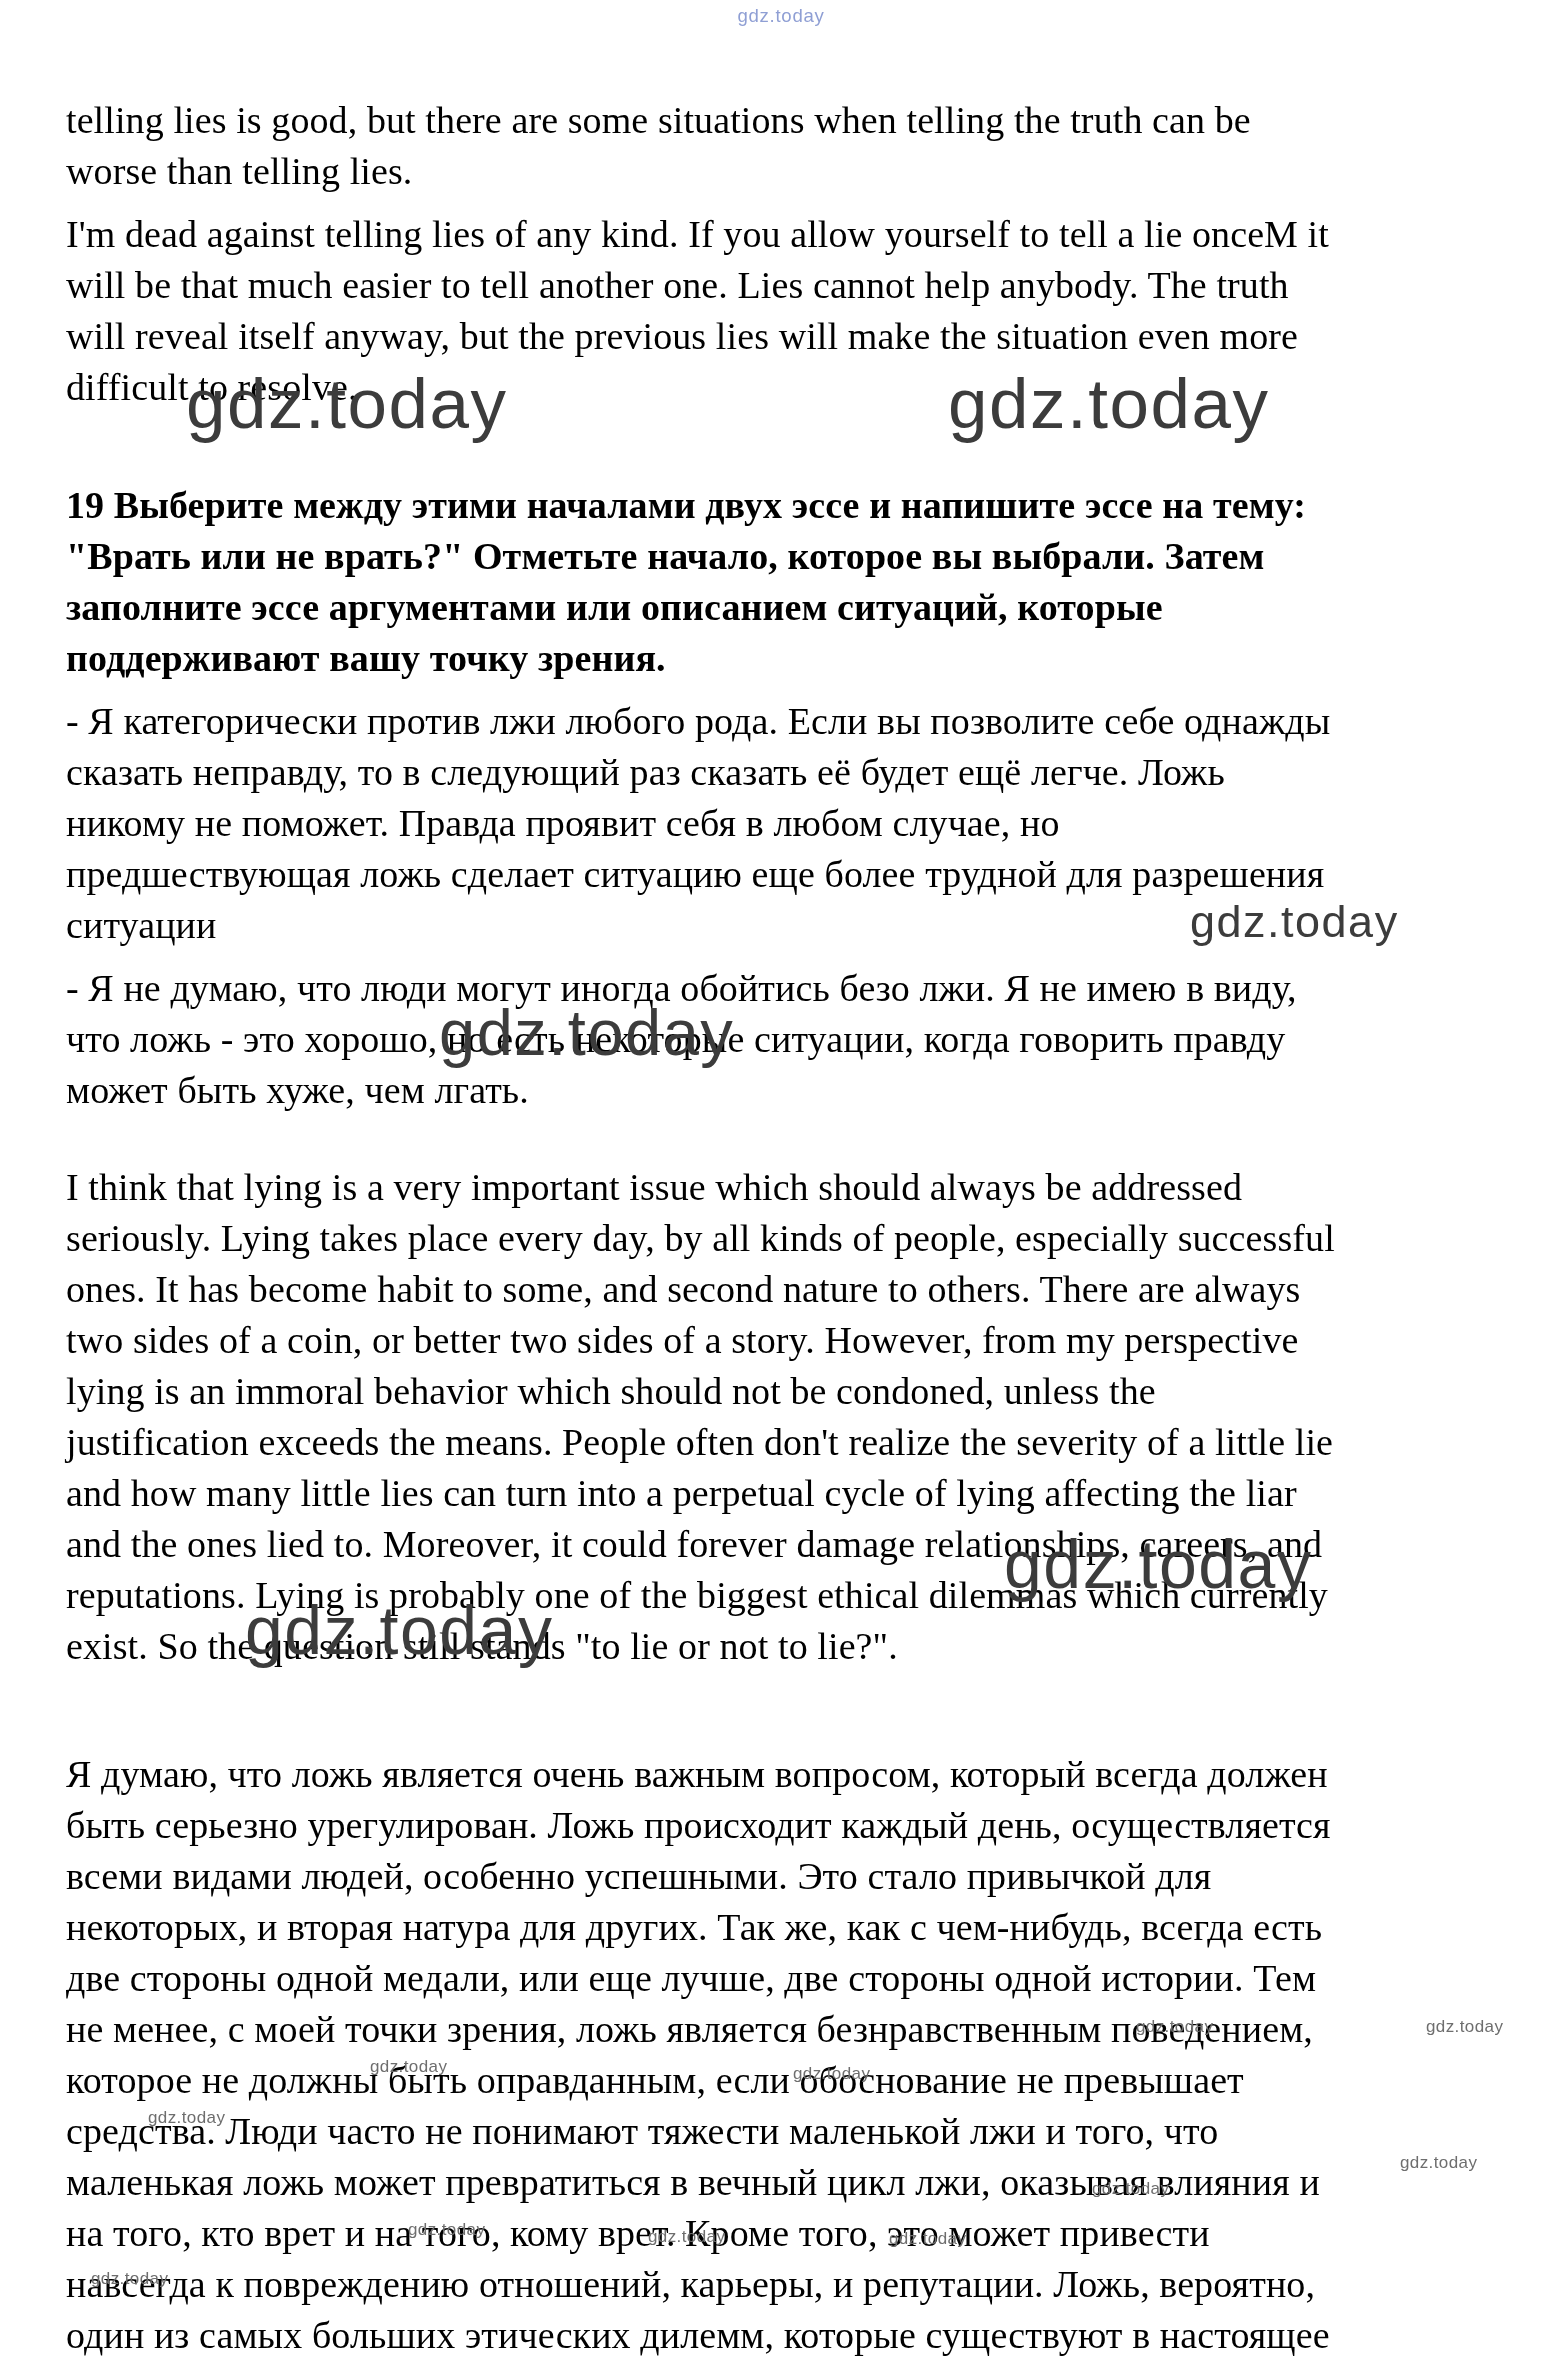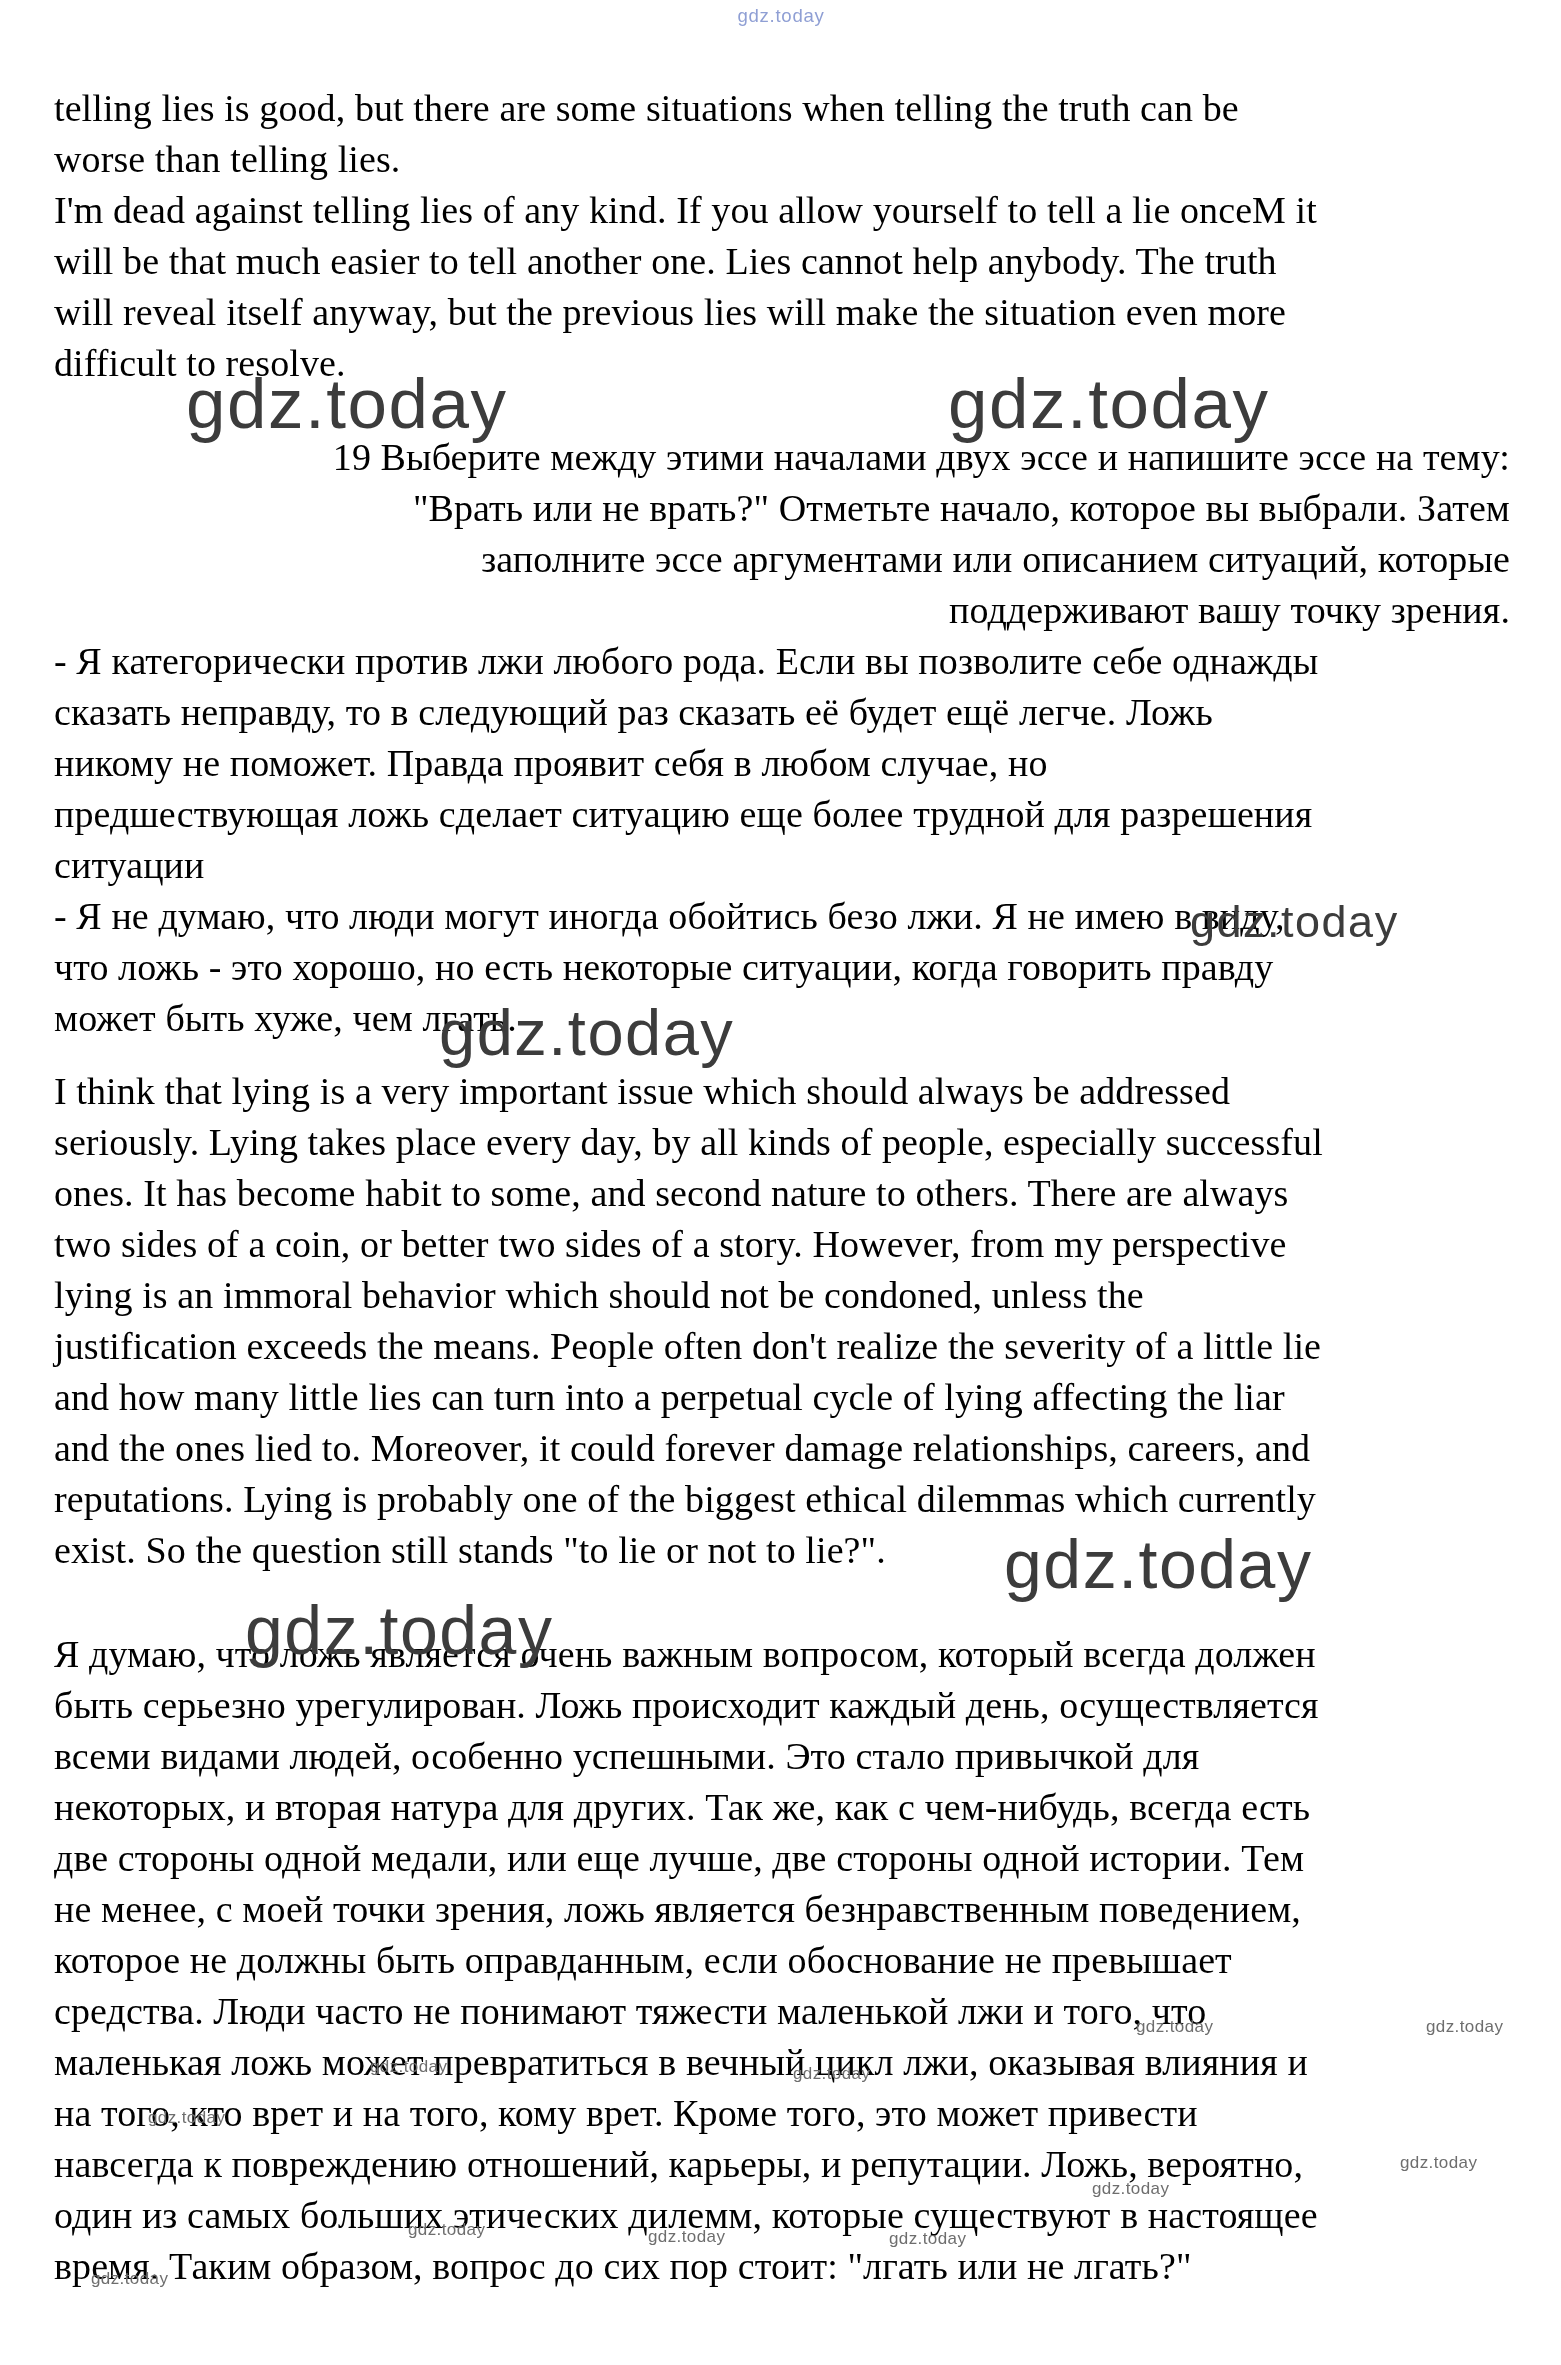--- a/index.html
+++ b/index.html
@@ -12,27 +12,27 @@
     color: #000000;
     font-family: "Liberation Serif", serif;
   }
   .page {
     position: absolute;
     left: 0; top: 0; right: 0; bottom: 0;
     padding: 83px 52px 0 54px;
     box-sizing: border-box;
   }
   .para {
-    margin: 0;
+    margin: 12px;
     font-size: 38px;
     line-height: 51px;
     white-space: pre;
     letter-spacing: 0.1px;
   }
-  .para.bold { font-weight: normal; text-align: right; }
+  .para.bold { font-weight: bold; }
   .gap-heading { height: 43px; }
   .gap-essay { height: 22px; }
   .gap-translation { height: 16.4px; }
   .gap-russian { height: 37px; }
   .wm {
     position: absolute;
     font-family: Liberation Sans, sans-serif;
     white-space: nowrap;
     letter-spacing: 1.5px;
     pointer-events: none;

